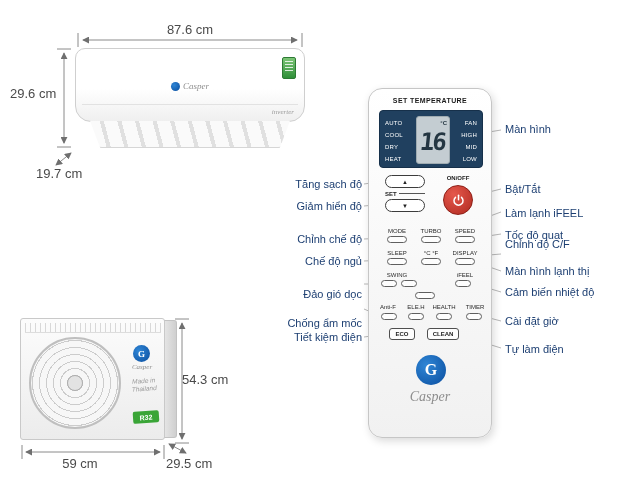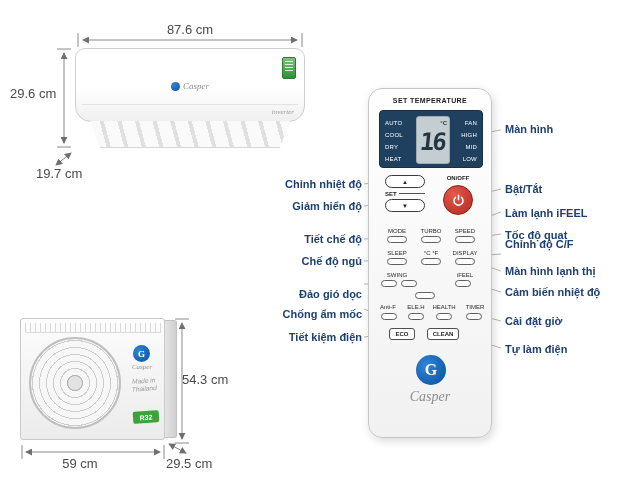--- a/index.html
+++ b/index.html
@@ -2,21 +2,21 @@
 <html><head>
 <meta charset="utf-8">
 <style>
   * { margin:0; padding:0; box-sizing:border-box; }
   html,body { background:#fff; }
   #canvas { position:relative; width:640px; height:480px; background:#fff;
             font-family:"Liberation Sans", sans-serif; overflow:hidden; }
   svg.lines { position:absolute; left:0; top:0; z-index:1; }
 
   .dim { position:absolute; font-size:13px; color:#4a4a4a; z-index:3; white-space:nowrap; }
-  .co  { position:absolute; font-size:11px; color:#1d3f72; z-index:3; white-space:nowrap;font-weight:bold; }
+  .co  { position:absolute; font-size:11px; color:#1d3f72; z-index:3; white-space:nowrap; }
   .co-l { right:278px; text-align:right; }
   .co-r { left:505px; }
 
   
   .iu-body { position:absolute; left:75px; top:48px; width:230px; height:74px; z-index:2;
              background:linear-gradient(180deg,#ffffff 55%,#efefef); border:1px solid #cfcfcf;
              border-radius:10px 10px 16px 16px; }
   .iu-crease { position:absolute; left:6px; right:6px; bottom:16px; border-top:1px solid #e2e2e2; }
   .iu-logo { position:absolute; left:50%; top:32px; transform:translateX(-50%);
              display:flex; align-items:center; gap:3px; }
@@ -253,26 +253,26 @@
     <div class="pill" style="left:67px;top:224px;width:16px"></div>
     <div class="pill" style="left:97px;top:224px;width:16px"></div>
 
     <div class="box-btn" style="left:20px;top:239px;width:26px">ECO</div>
     <div class="box-btn" style="left:58px;top:239px;width:32px">CLEAN</div>
 
     <div class="r-logo">G</div>
     <div class="r-word">Casper</div>
   </div>
 
-  <div class="co co-l" style="top:178px">Chỉnh nhiệt độ</div>
+  <div class="co co-l" style="top:178px">Tăng sạch độ</div>
   <div class="co co-l" style="top:200px">Giảm hiển độ</div>
-  <div class="co co-l" style="top:233px">Tiết chế độ</div>
+  <div class="co co-l" style="top:233px">Chỉnh chế độ</div>
   <div class="co co-l" style="top:255px">Chế độ ngủ</div>
   <div class="co co-l" style="top:288px">Đảo gió dọc</div>
-  <div class="co co-l" style="top:308px">Chống ẩm mốc</div>
+  <div class="co co-l" style="top:317px">Chống ẩm mốc</div>
   <div class="co co-l" style="top:331px">Tiết kiệm điện</div>
 
   <div class="co co-r" style="top:123px">Màn hình</div>
   <div class="co co-r" style="top:183px">Bật/Tắt</div>
   <div class="co co-r" style="top:207px">Làm lạnh iFEEL</div>
   <div class="co co-r" style="top:229px">Tốc độ quạt</div>
   <div class="co co-r" style="top:238px">Chỉnh độ C/F</div>
   <div class="co co-r" style="top:265px">Màn hình lạnh thị</div>
   <div class="co co-r" style="top:286px">Cảm biến nhiệt độ</div>
   <div class="co co-r" style="top:315px">Cài đặt giờ</div>

